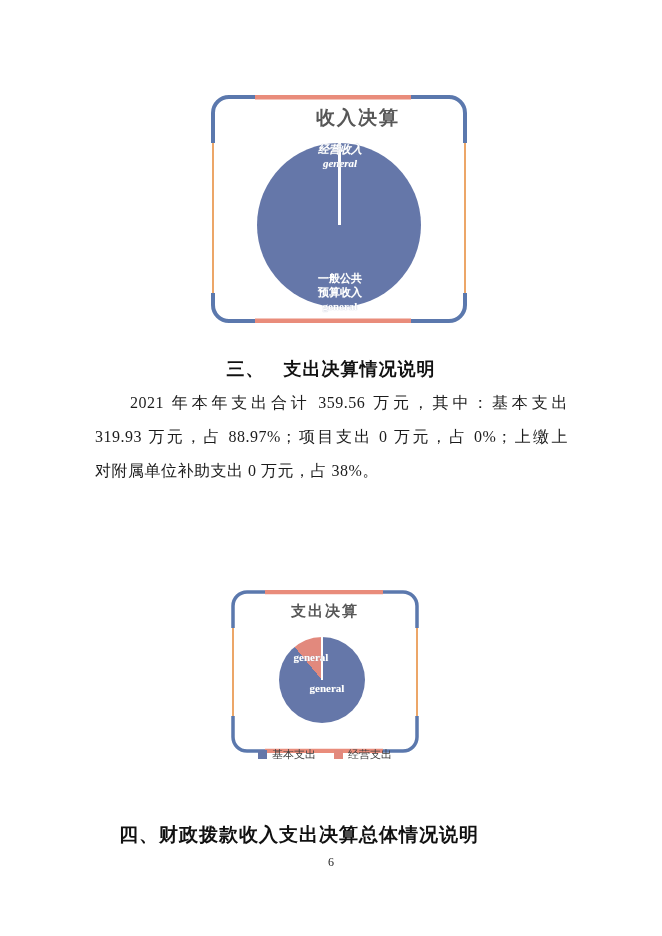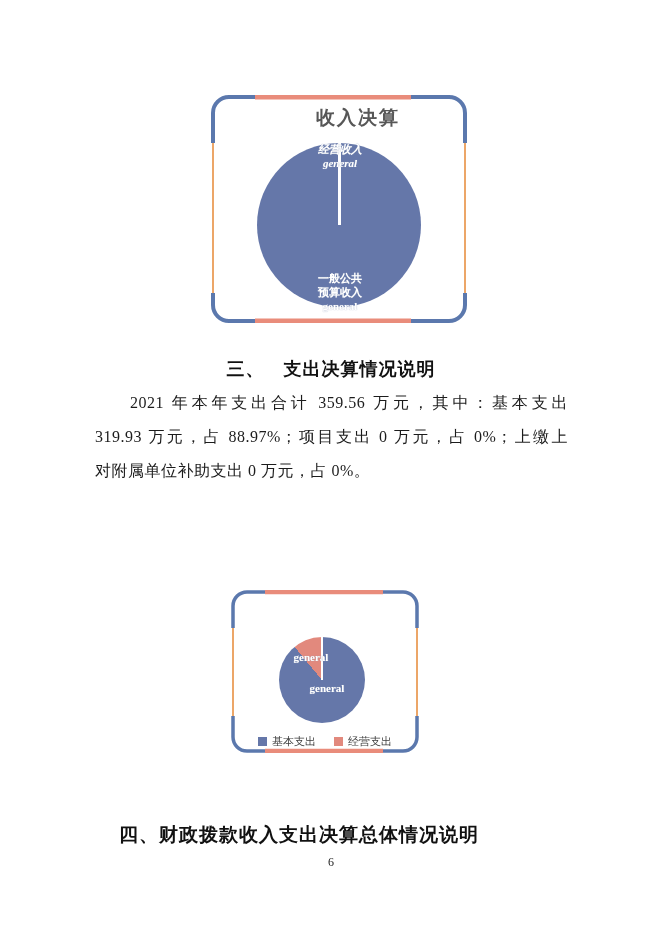--- a/index.html
+++ b/index.html
@@ -51,20 +51,21 @@
   .legend-row {
     position: absolute;
     left: 0; right: 0;
     display: flex;
     justify-content: center;
     align-items: center;
     gap: 18px;
     font-family: "Liberation Sans", "DejaVu Sans", sans-serif;
     font-size: 11px;
     color: #404040;
+    margin-top: 13px;
   }
   .legend-item { display: flex; align-items: center; gap: 5px; }
   .legend-swatch { width: 9px; height: 9px; display: inline-block; }
 
   
   .section-heading {
     position: absolute;
     font-family: "Liberation Sans", "DejaVu Sans", sans-serif;
     font-weight: bold;
     font-size: 18px;
@@ -128,35 +129,36 @@
     <div>预算收入</div>
     <div>general</div>
   </div>
 </div>
 
 <div class="section-heading heading-centered" style="top:357px;">三、　支出决算情况说明</div>
 
 <div class="body-paragraph" style="top:386px;">
   <div class="para-line first">2021 年本年支出合计 359.56 万元，其中：基本支出</div>
   <div class="para-line">319.93 万元，占 88.97%；项目支出 0 万元，占 0%；上缴上</div>
-  <div class="para-line last">对附属单位补助支出 0 万元，占 0%。</div>
+  <div class="para-line last">对附属单位补助支出 0 万元，占 38%。</div>
 </div>
 
 <div class="chart-card" style="left:231px; top:590px; width:188px; height:163px;">
   <svg class="card-border" width="188" height="163" viewBox="0 0 188 163">
     <path class="seg-blue" stroke-width="3.5" d="M34 2 H16 A14 14 0 0 0 2 16 V38"></path>
     <path class="seg-blue" stroke-width="3.5" d="M152 2 H172 A14 14 0 0 1 186 16 V38"></path>
     <path class="seg-blue" stroke-width="3.5" d="M186 126 V147 A14 14 0 0 1 172 161 H152"></path>
     <path class="seg-blue" stroke-width="3.5" d="M2 126 V147 A14 14 0 0 0 16 161 H34"></path>
     <path class="seg-salmon" stroke-width="4.5" d="M34 2 H152"></path>
     <path class="seg-salmon" stroke-width="4.5" d="M34 161 H152"></path>
     <path class="seg-orange" stroke-width="2" d="M2 38 V126"></path>
     <path class="seg-orange" stroke-width="2" d="M186 38 V126"></path>
   </svg>
 
+  <div class="chart-title" style="top:12px; font-size:15px;">支出决算</div>
 
   <div class="pie" style="left: 48px; top: 47px; width: 86px; height: 86px; background: conic-gradient(rgb(101, 119, 169) 0deg, rgb(101, 119, 169) 320.292deg, rgb(226, 137, 125) 320.292deg, rgb(226, 137, 125) 360deg);"></div>
   <div class="pie-divider" style="left:89.5px; top:47px; height:43px; width:2.5px;"></div>
 
   <div class="pie-label" style="left:80px; top:60px;">general</div>
   <div class="pie-label" style="left:96px; top:91px;">general</div>
 
   <div class="legend-row" style="top:144px;">
     <div class="legend-item">
       <span class="legend-swatch" style="background: rgb(101, 119, 169);"></span>

